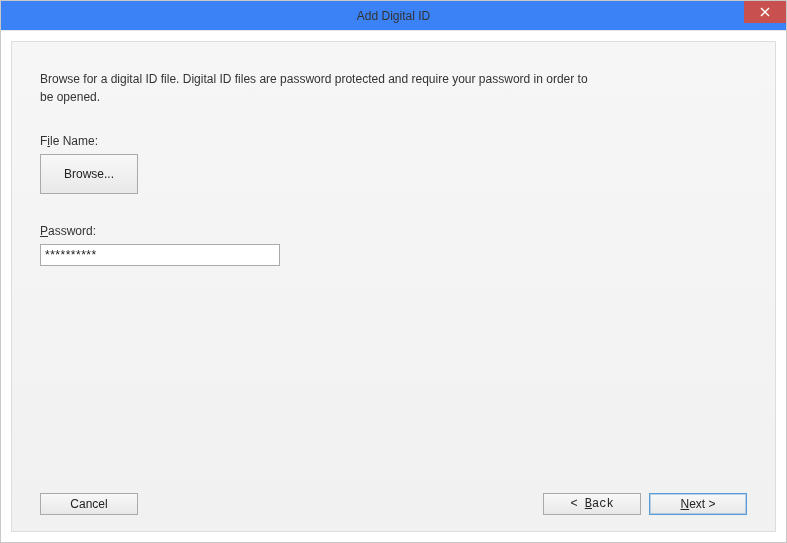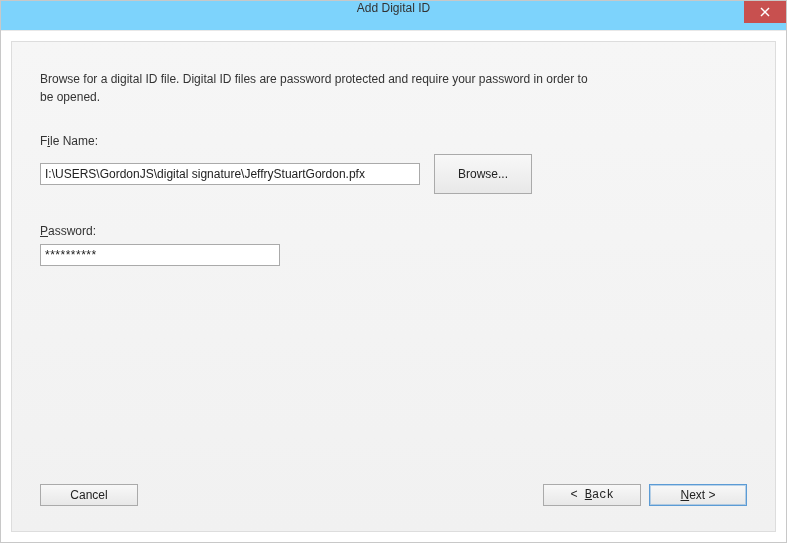--- a/index.html
+++ b/index.html
@@ -15,24 +15,24 @@
       width: 787px;
       height: 543px;
       background: #fff;
       border: 1px solid #c8c8c8;
       position: relative;
       display: flex;
       flex-direction: column;
     }
     .titlebar {
       height: 30px;
-      background: #7dd3fc;
+      background: #3b82f6;
       position: relative;
       display: flex;
-      align-items: flex-start;
+      align-items: center;
       justify-content: center;
       border-bottom: 1px solid #e8e8e8;
     }
     .titlebar .title {
       font-size: 12px;
       color: #333;
       text-align: center;
     }
     .close-btn {
       position: absolute;
@@ -50,21 +50,21 @@
     .content-outer {
       flex: 1;
       padding: 10px;
       display: flex;
     }
     .panel {
       flex: 1;
       border: 1px solid #ddd;
       background: #f2f2f2;
       background: linear-gradient(#f6f6f6, #f1f1f1);
-      padding: 28px 28px 25px 28px;
+      padding: 28px 28px 16px 28px;
       position: relative;
       display: flex;
       flex-direction: column;
     }
     .instructions {
       color: #333;
       font-size: 12px;
       line-height: 1.5;
       max-width: 560px;
       margin-bottom: 28px;
@@ -135,21 +135,20 @@
 
   <div class="content-outer">
     <div class="panel">
 
       <p class="instructions">Browse for a digital ID file. Digital ID files are password protected and require your password in order to be opened.</p>
 
       <div class="form-label">
         <span>F</span><span class="uline">i</span><span>le Name:</span>
       </div>
       <div class="row-file">
-        <input type="text" class="text-input file-input" value="I:\USERS\GordonJS\digital signature\JeffryStuartGordon.pfx" style="">
         <button class="btn">Browse...</button>
       </div>
 
       <div class="form-label">
         <span class="uline">P</span><span>assword:</span>
       </div>
       <div>
         <input type="text" class="text-input password-input" value="**********" style="">
       </div>
 

